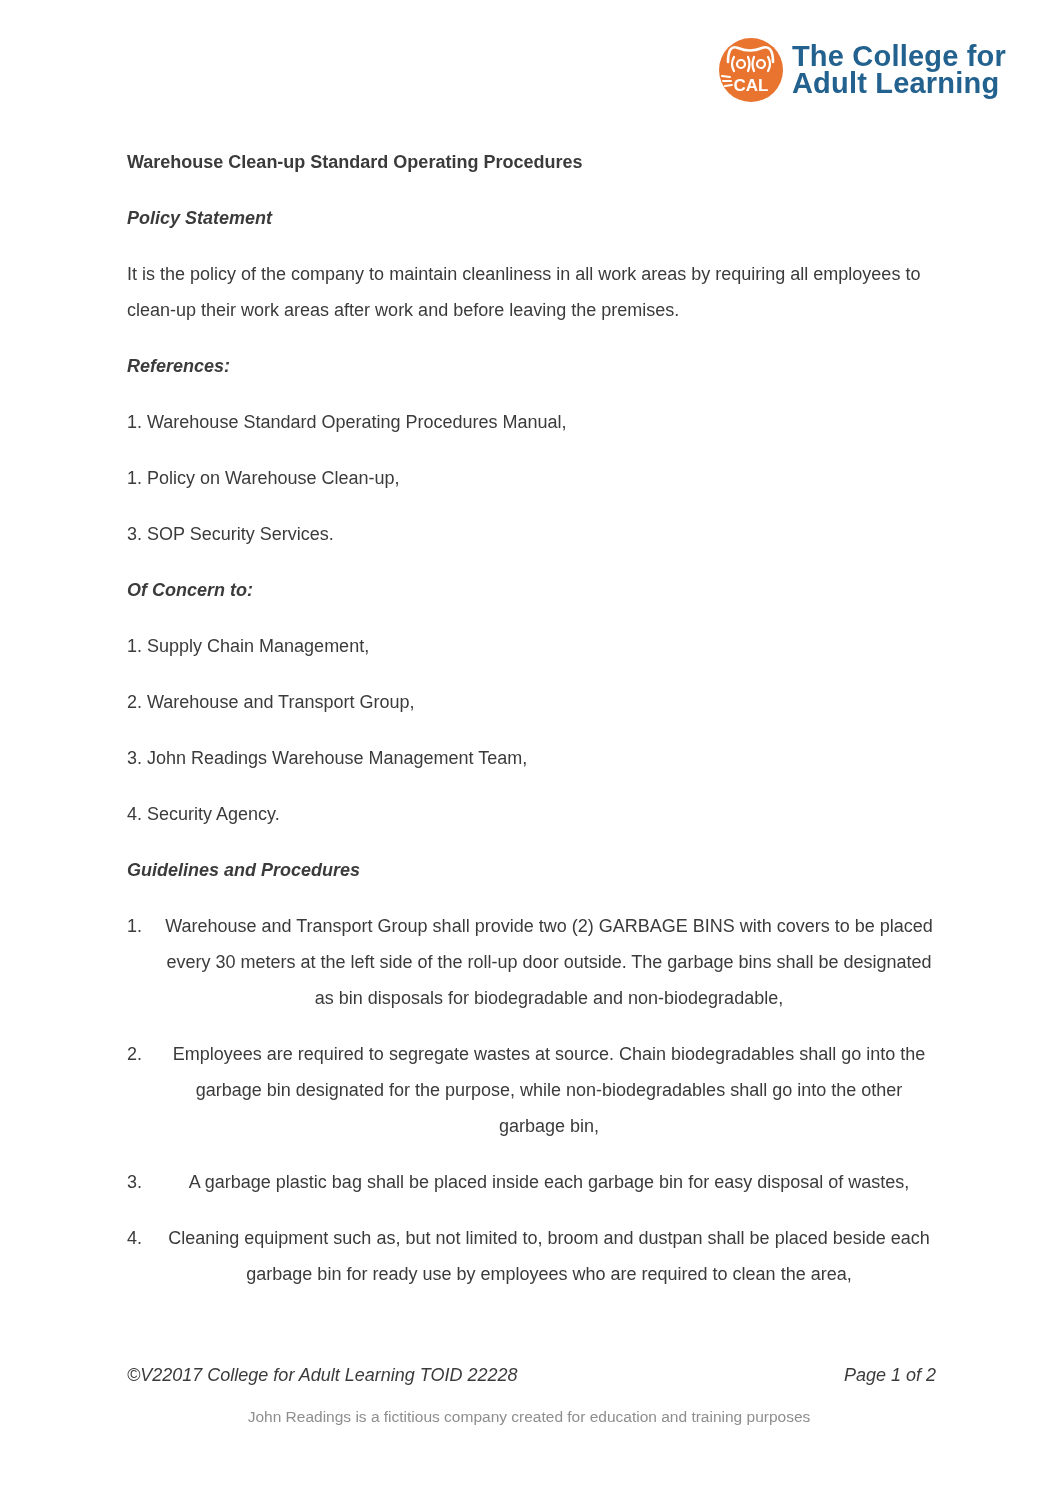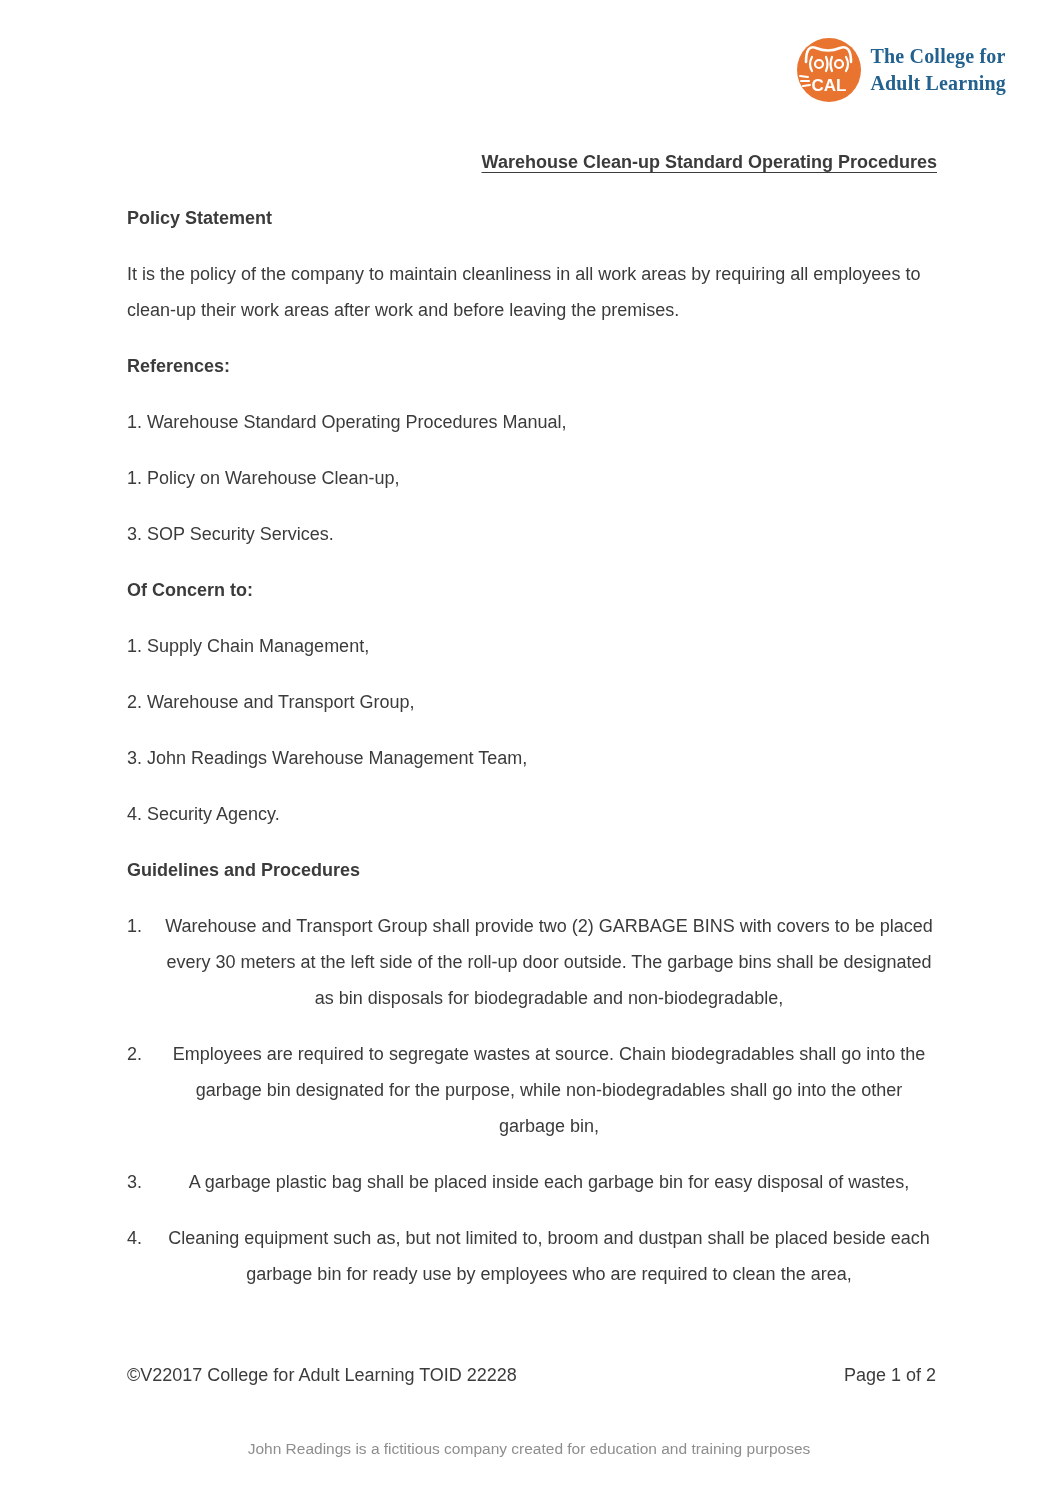--- a/index.html
+++ b/index.html
@@ -17,71 +17,69 @@
   .logo {
     position: absolute;
     top: 38px;
     right: 52px;
     display: flex;
     align-items: center;
     gap: 9px;
   }
   .logo-mark { width: 64px; height: 64px; flex: 0 0 auto; }
   .logo-name {
-    font-family: Liberation Serif, serif;
+    font-family: Liberation Sans, sans-serif;
     font-weight: 700;
-    font-size: 20px;
+    font-size: 29px;
     line-height: 27px;
     letter-spacing: 0.2px;
   }
 
   
   .content {
     position: absolute;
     left: 127px;
     top: 144px;
     width: 810px;
   }
   .block {
     font-size: 18px;
     line-height: 36px;
     margin: 0 0 20px 0;
     font-weight: 400;
   }
   .doc-title {
     font-weight: 600;
-    text-decoration: underline;
     text-underline-offset: 4px;
-    text-align: right;
   }
-  .heading { font-weight: 600; }
+  .heading { font-weight: 600; font-style: italic; }
   .g-item { display: flex; }
   .g-num { width: 34px; flex: 0 0 auto; }
   .g-text { flex: 1; text-align: center; }
 
   
   .footer-row {
     position: absolute;
     left: 127px;
     right: 122px;
     top: 1362px;
     display: flex;
     justify-content: space-between;
     font-size: 18px;
     line-height: 26px;
+    font-style: italic;
   }
   .disclaimer {
     position: absolute;
     left: 0;
     right: 0;
     top: 1408px;
     text-align: center;
     font-size: 15.5px;
     color: #8e8e8e;
-    margin-top: 32px;
   }
 </style>
 </head>
 <body>
 
 <div class="page">
 
   <div class="logo">
     <svg class="logo-mark" viewBox="-32 -32 64 64" aria-hidden="true">
       <circle cx="0" cy="0" r="32" fill="#E8742F"></circle>

